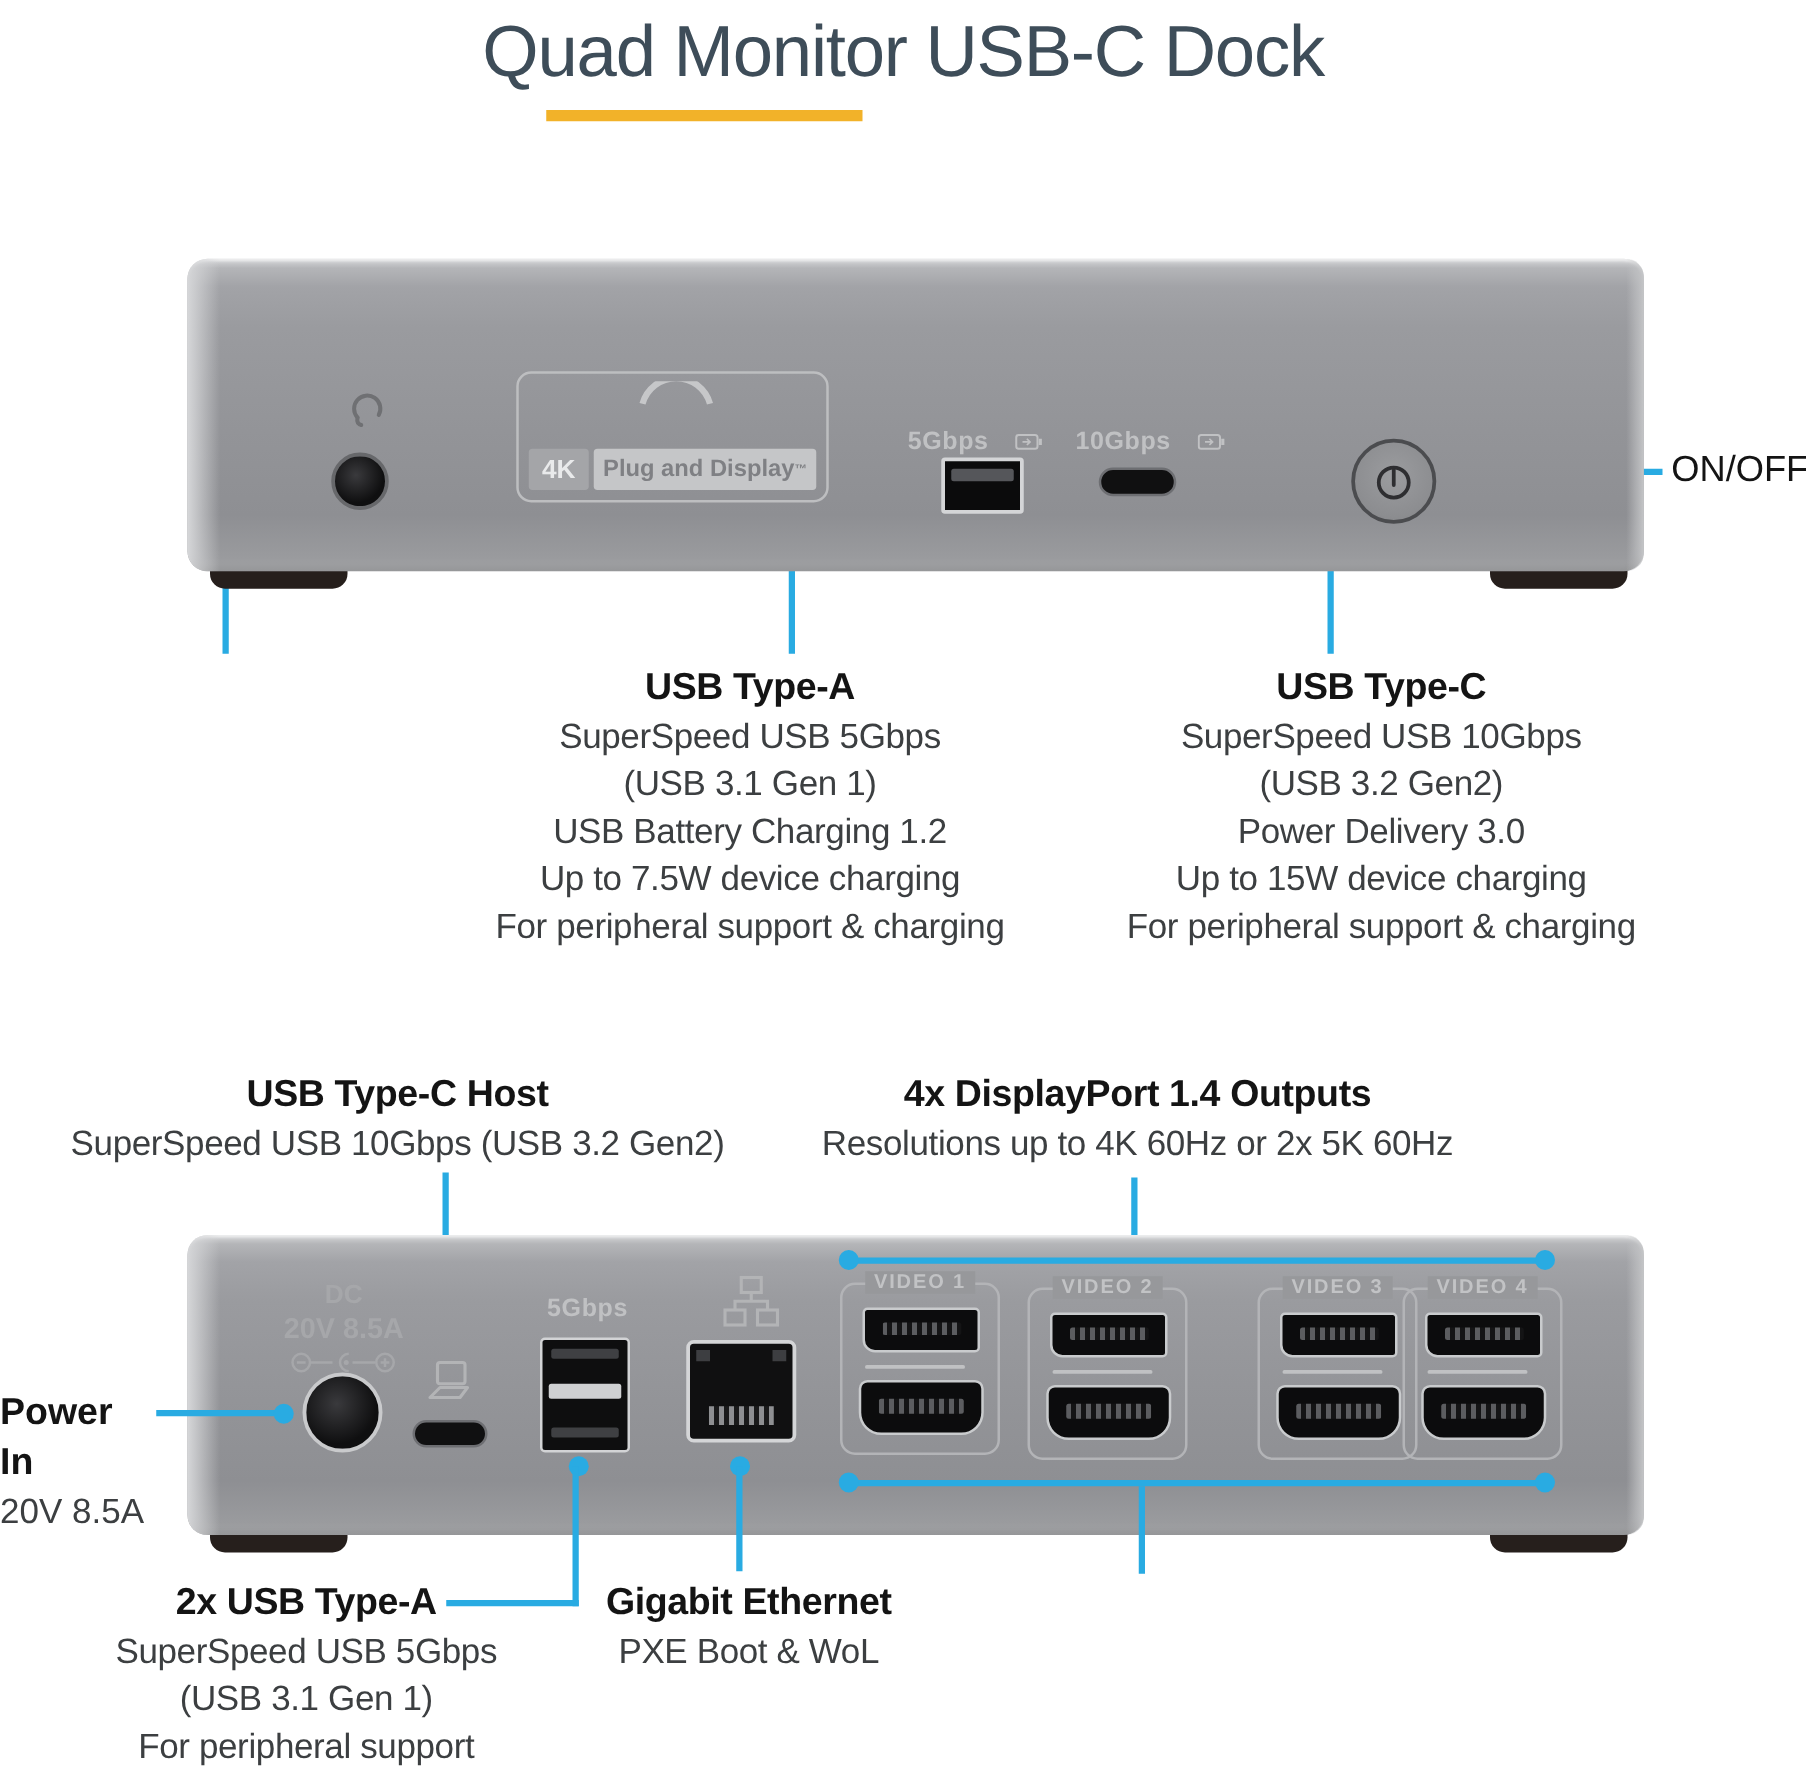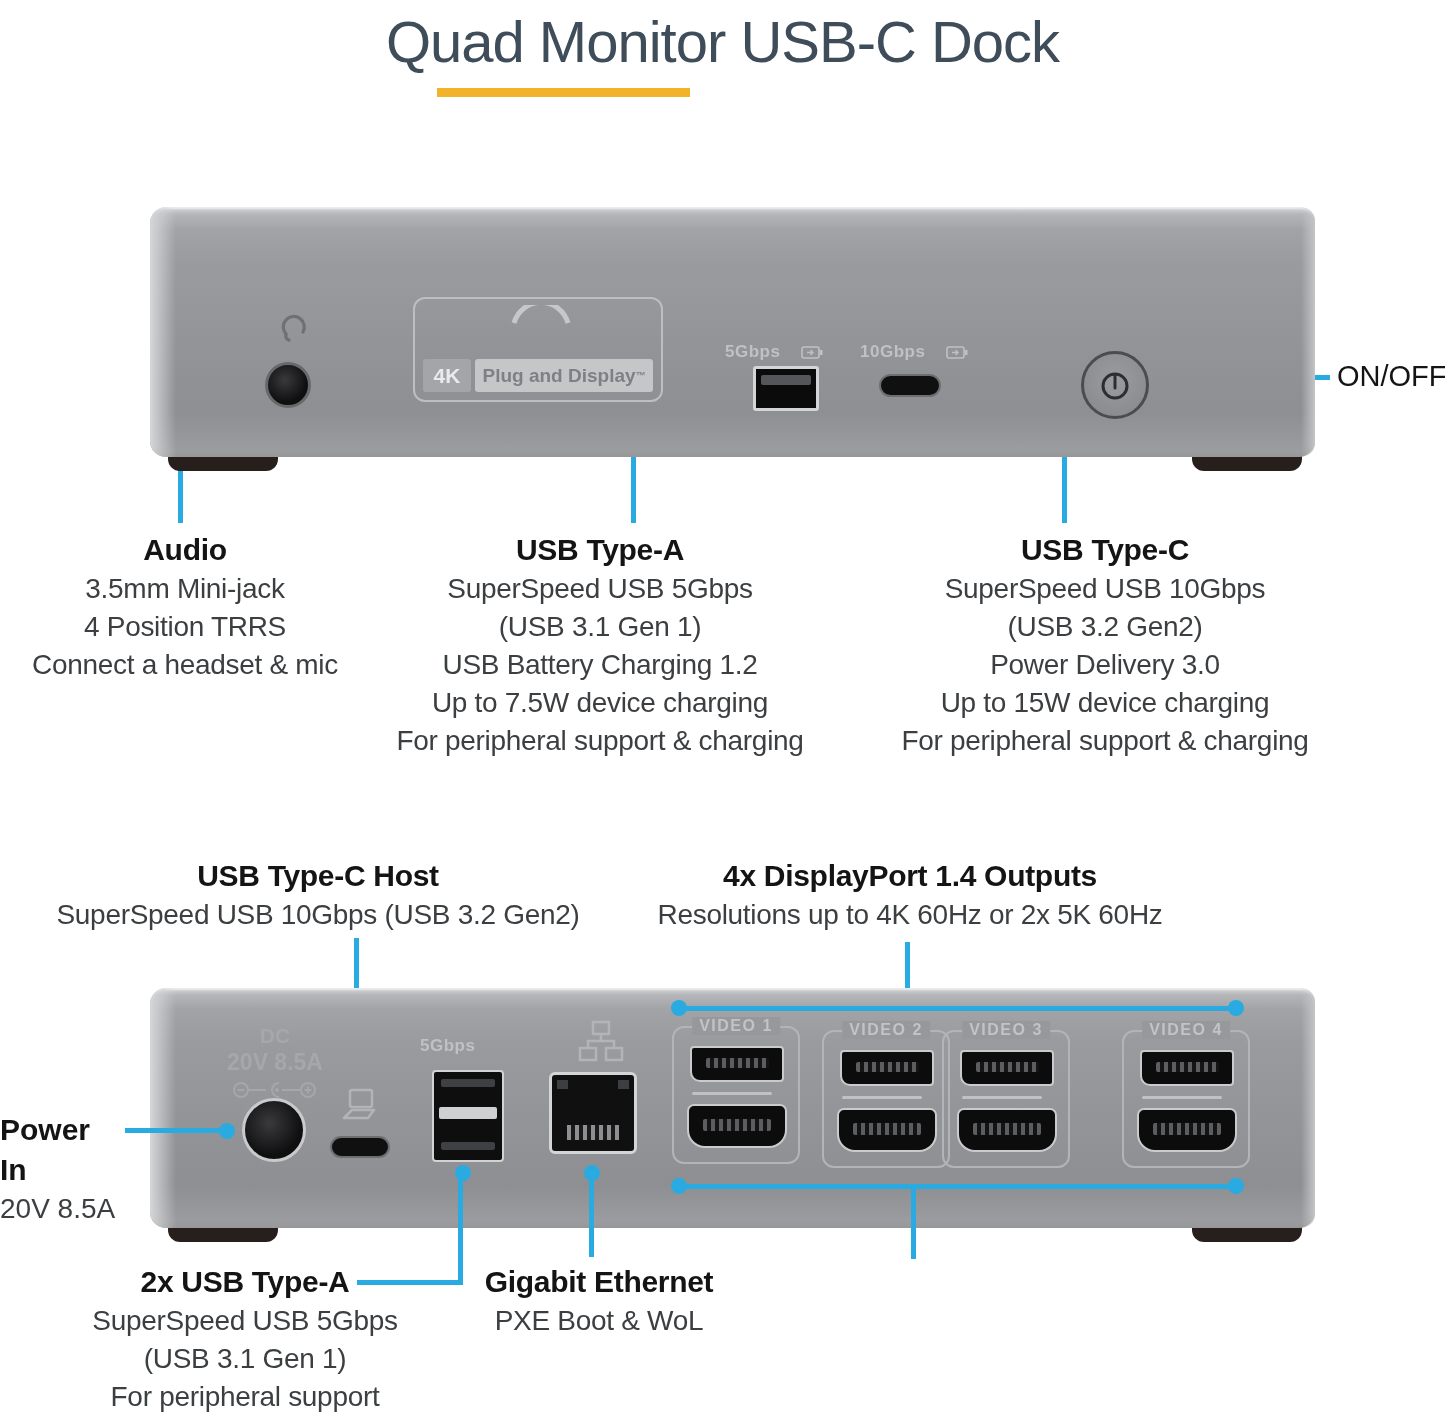--- a/index.html
+++ b/index.html
@@ -33,21 +33,21 @@
     background:linear-gradient(270deg,#c4c5c7 0%,rgba(196,197,199,0) 100%);}
   .foot{position:absolute;width:110px;height:26px;background:#261f1c;border-radius:6px 6px 12px 12px;z-index:1;}
   
   .usb-a{position:absolute;background:#0b0b0c;border:3px solid #d4d5d7;border-radius:3px;}
   .usb-a .tongue{position:absolute;left:8%;top:16%;width:84%;height:24%;background:#55565a;border-radius:2px;}
   .usb-c{position:absolute;background:#101011;border:2px solid #6d6e72;border-radius:12px;}
   .jack{position:absolute;border-radius:50%;background:radial-gradient(circle at 42% 38%,#3a3a3d 0%,#0f0f10 65%);border:3px solid #67686b;}
   .pwr-btn{position:absolute;width:68px;height:68px;border-radius:50%;border:3px solid #4b4c4f;
     background:radial-gradient(circle at 50% 42%,#9b9c9f 0%,#8c8d90 70%,#7f8084 100%);
     display:flex;align-items:center;justify-content:center;}
-  .etch-lbl{position:absolute;color:var(--etch);font-size:17px;font-weight:600;letter-spacing:.5px;display:flex;align-items:center;gap:21px;justify-content:flex-start;}
+  .etch-lbl{position:absolute;color:var(--etch);font-size:20px;font-weight:600;letter-spacing:.5px;display:flex;align-items:center;gap:21px;justify-content:center;}
   .vbox{position:absolute;width:128px;height:138px;border:2px solid #b3b4b7;border-radius:12px;}
   .vbox .vcap{position:absolute;top:-11px;left:50%;transform:translateX(-50%);background:#97989b;padding:0 7px;
     color:#c2c3c5;font-size:16px;font-weight:600;letter-spacing:1.5px;white-space:nowrap;}
   .dp-port{position:absolute;left:16px;top:18px;width:94px;height:36px;background:#0c0c0d;border:2px solid #c9cbcd;border-radius:4px 4px 4px 10px;}
   .pin-strip{position:absolute;left:15%;top:32%;width:70%;height:30%;
     background:repeating-linear-gradient(90deg,#5c5d60 0 4px,#141415 4px 8px);border-radius:2px;}
   .vslot{position:absolute;left:18px;top:64px;width:80px;height:3px;background:#c0c1c3;border-radius:2px;}
   .hdmi-port{position:absolute;left:13px;top:76px;width:100px;height:44px;background:#0c0c0d;border:2px solid #c9cbcd;border-radius:7px 7px 18px 18px;}
   .rj45{position:absolute;background:#101011;border:3px solid #d4d5d7;border-radius:6px;}
   .rj45 .clipL,.rj45 .clipR{position:absolute;top:6%;width:14%;height:12%;background:#3d3e41;}
@@ -142,26 +142,20 @@
   <div class="cl-v" style="left:631px;top:391px;height:132px;"></div>
 
   <div class="dot" style="left:939px;top:385px;"></div>
   <div class="cl-h" style="left:950px;top:391px;width:117px;"></div>
   <div class="cl-v" style="left:1062px;top:391px;height:132px;"></div>
 
   <div class="dot" style="left:1152px;top:369px;"></div>
   <div class="cl-h" style="left:1163px;top:375px;width:167px;"></div>
   <div class="abs" style="left:1337px;top:360px;font-size:29px;color:var(--head);">ON/OFF</div>
 
-  <div class="lbl" style="left:5px;top:530px;width:360px;">
-    <div class="t">Audio</div>
-    <div>3.5mm Mini-jack</div>
-    <div>4 Position TRRS</div>
-    <div>Connect a headset &amp; mic</div>
-  </div>
 
   <div class="lbl" style="left:360px;top:530px;width:480px;">
     <div class="t">USB Type-A</div>
     <div>SuperSpeed USB 5Gbps</div>
     <div>(USB 3.1 Gen 1)</div>
     <div>USB Battery Charging 1.2</div>
     <div>Up to 7.5W device charging</div>
     <div>For peripheral support &amp; charging</div>
   </div>
 
@@ -250,21 +244,21 @@
     <div class="vbox" style="left:672px;top:42px;">
       <div class="vcap">VIDEO 2</div>
       <div class="dp-port">
           <div class="pin-strip"></div>
         </div>
       <div class="vslot"></div>
       <div class="hdmi-port">
           <div class="pin-strip"></div>
         </div>
     </div>
-    <div class="vbox" style="left:792px;top:42px;">
+    <div class="vbox" style="left:856px;top:42px;">
       <div class="vcap">VIDEO 3</div>
       <div class="dp-port">
           <div class="pin-strip"></div>
         </div>
       <div class="vslot"></div>
       <div class="hdmi-port">
           <div class="pin-strip"></div>
         </div>
     </div>
     <div class="vbox" style="left:972px;top:42px;">

